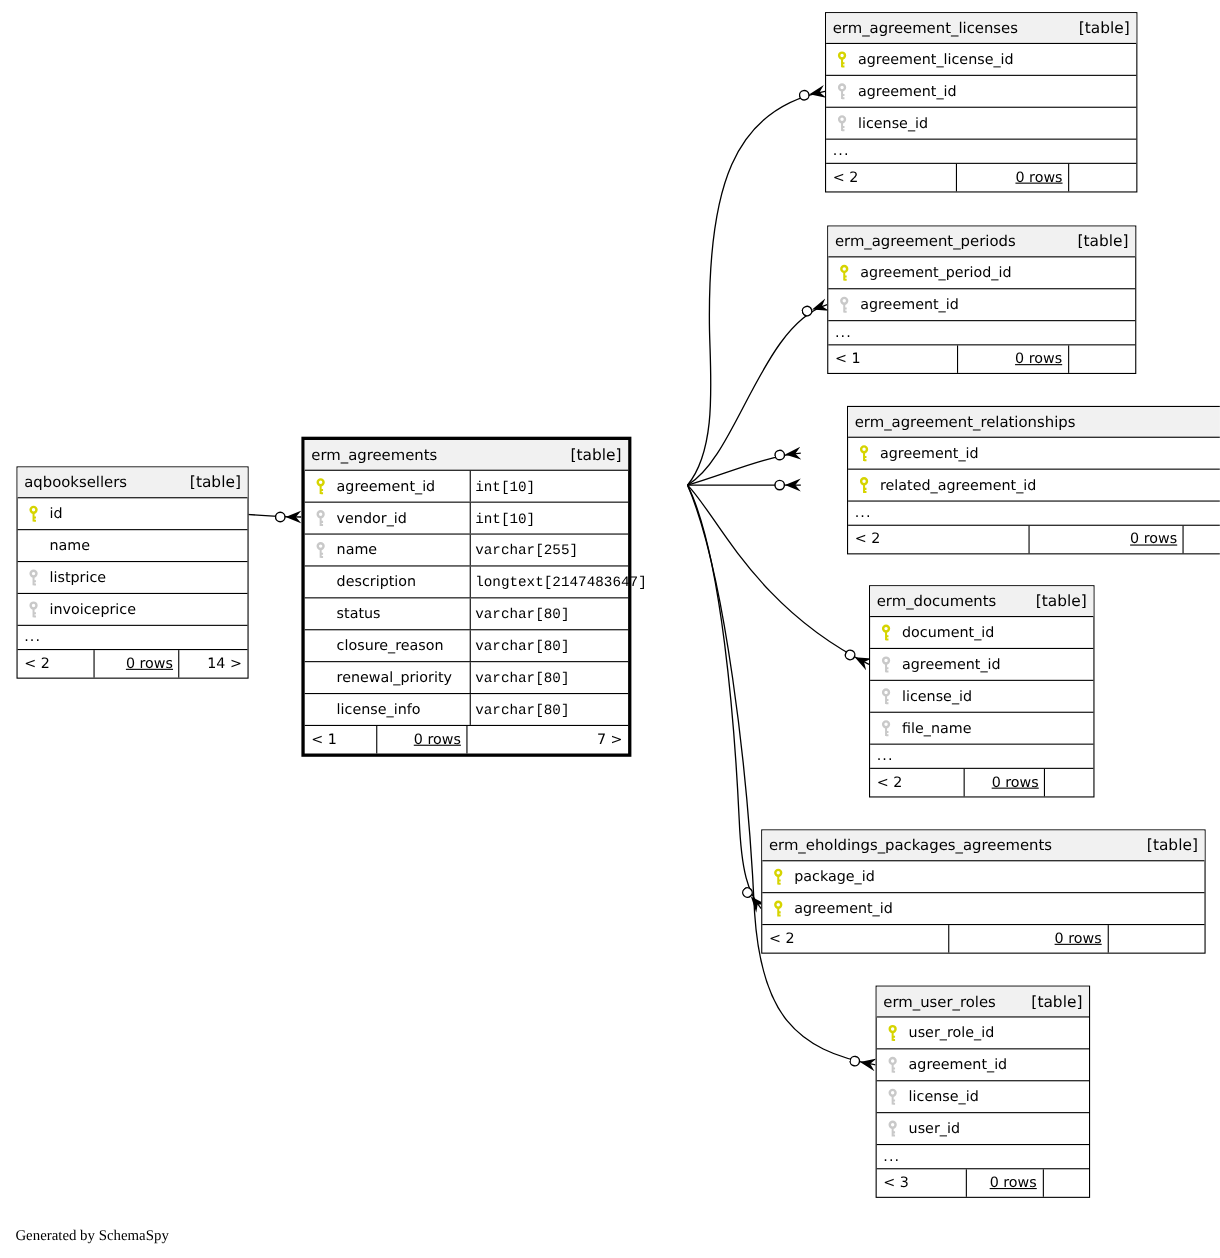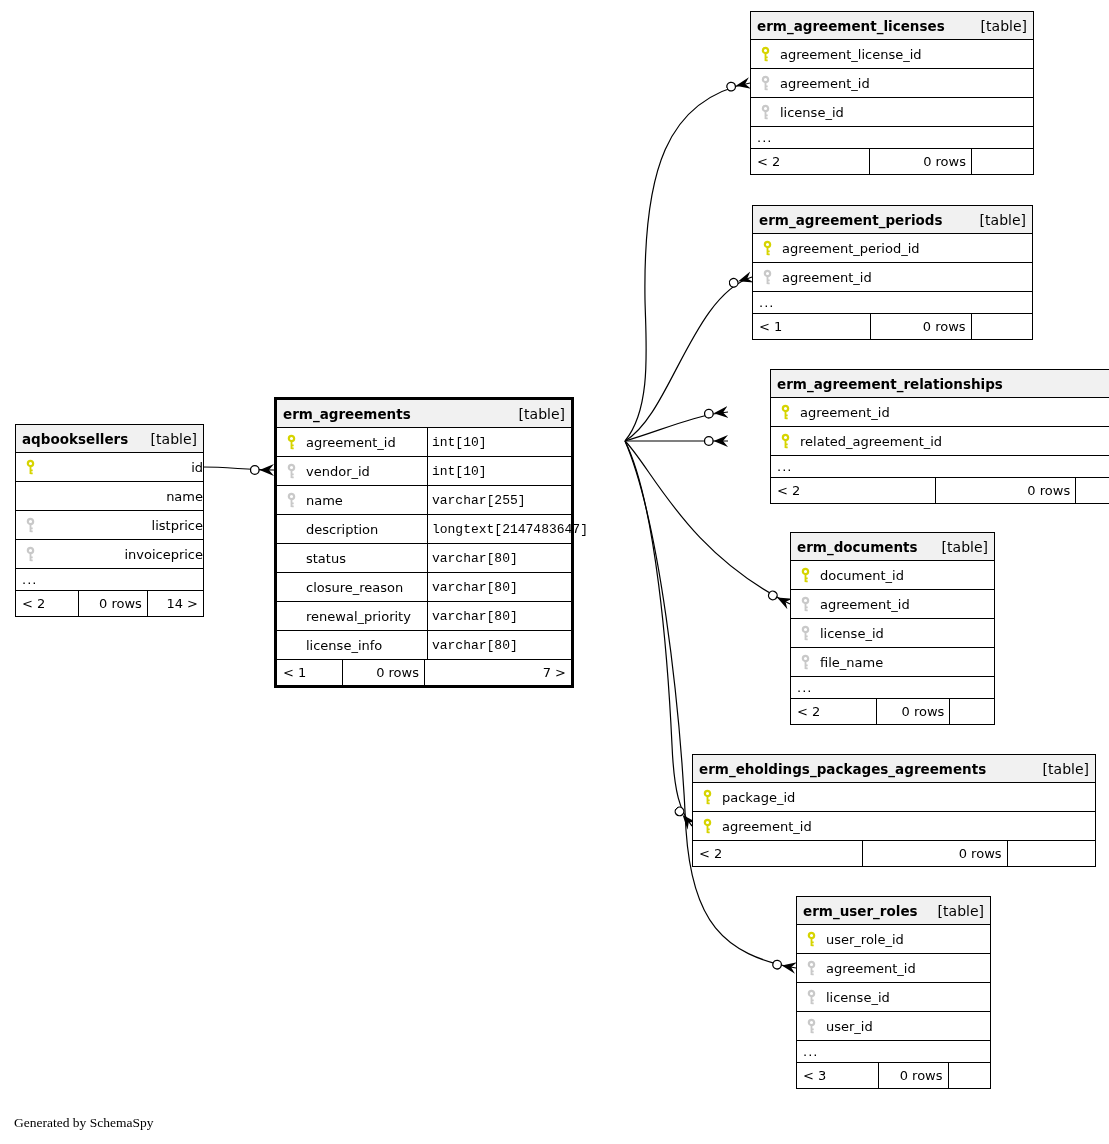--- a/index.html
+++ b/index.html
@@ -15,45 +15,45 @@
     position:absolute;z-index:1;background:#fff;
     border:1.7px solid #000;box-sizing:border-box;font-size:13px;
   }
   #t-erm_agreements{border-width:3px;}
 
   .hdr{
     height:27px;background:var(--hdr-bg,#f1f1f1);
     border-bottom:1.6px solid #000;
     display:flex;align-items:center;padding:0 6px;gap:10px;cursor:pointer;
   }
-  .tname{font-weight:bold;font-size:13.5px;white-space:nowrap;}
+  .tname{font-weight:normal;font-size:13.5px;white-space:nowrap;}
   .ttag{margin-left:auto;font-size:14px;white-space:nowrap;}
 
   .row{height:29px;border-bottom:1px solid #000;display:flex;align-items:center;box-sizing:border-box;}
   .row.ell{height:22px;padding-left:6px;letter-spacing:1px;}
   .kicon{width:29px;flex:0 0 29px;display:inline-flex;justify-content:center;align-items:center;}
   .cname{flex:1;white-space:nowrap;}
   .ctype{
     flex:0 0 auto;width:49%;align-self:stretch;display:flex;align-items:center;
     border-left:1px solid #000;padding-left:4px;box-sizing:border-box;white-space:nowrap;font-family:Liberation Mono, monospace;
   }
   #t-erm_agreements .cname{flex:0 0 auto;width:calc(51% - 29px);}
 
   .foot{display:flex;height:25px;box-sizing:border-box;}
   .fc{display:flex;align-items:center;box-sizing:border-box;white-space:nowrap;}
   .f1{width:42%;padding-left:6px;}
-  .f2{width:36%;border-left:1px solid #000;justify-content:flex-end;padding-right:5px;}
+  .f2{width:36%;border-left:1px solid #000;justify-content:flex-end;padding-right:5px;text-decoration:underline;}
   .f3{flex:1;border-left:1px solid #000;justify-content:flex-end;padding-right:5px;}
   #t-erm_agreements .f1{width:22%;}
   #t-erm_agreements .f2{width:28%;}
   #t-aqbooksellers .f1{width:33%;}
   #t-aqbooksellers .f2{width:37%;}
 
   
-  #t-aqbooksellers{left:15px;top:424px;width:189px;text-align:right;}
+  #t-aqbooksellers{left:15px;top:424px;width:211px;}
   #t-erm_agreements{left:274px;top:397px;width:300px;}
   #t-erm_agreement_licenses{left:750px;top:11px;width:284px;}
   #t-erm_agreement_periods{left:752px;top:205px;width:281px;}
   #t-erm_agreement_relationships{left:770px;top:369px;width:392px;}
   #t-erm_documents{left:790px;top:532px;width:205px;}
   #t-erm_eholdings_packages_agreements{left:692px;top:754px;width:404px;}
   #t-erm_user_roles{left:796px;top:896px;width:195px;}
 
   .note{position:absolute;left:14px;top:1115px;font-size:13.5px;font-family:Liberation Serif, serif;}
 </style>

